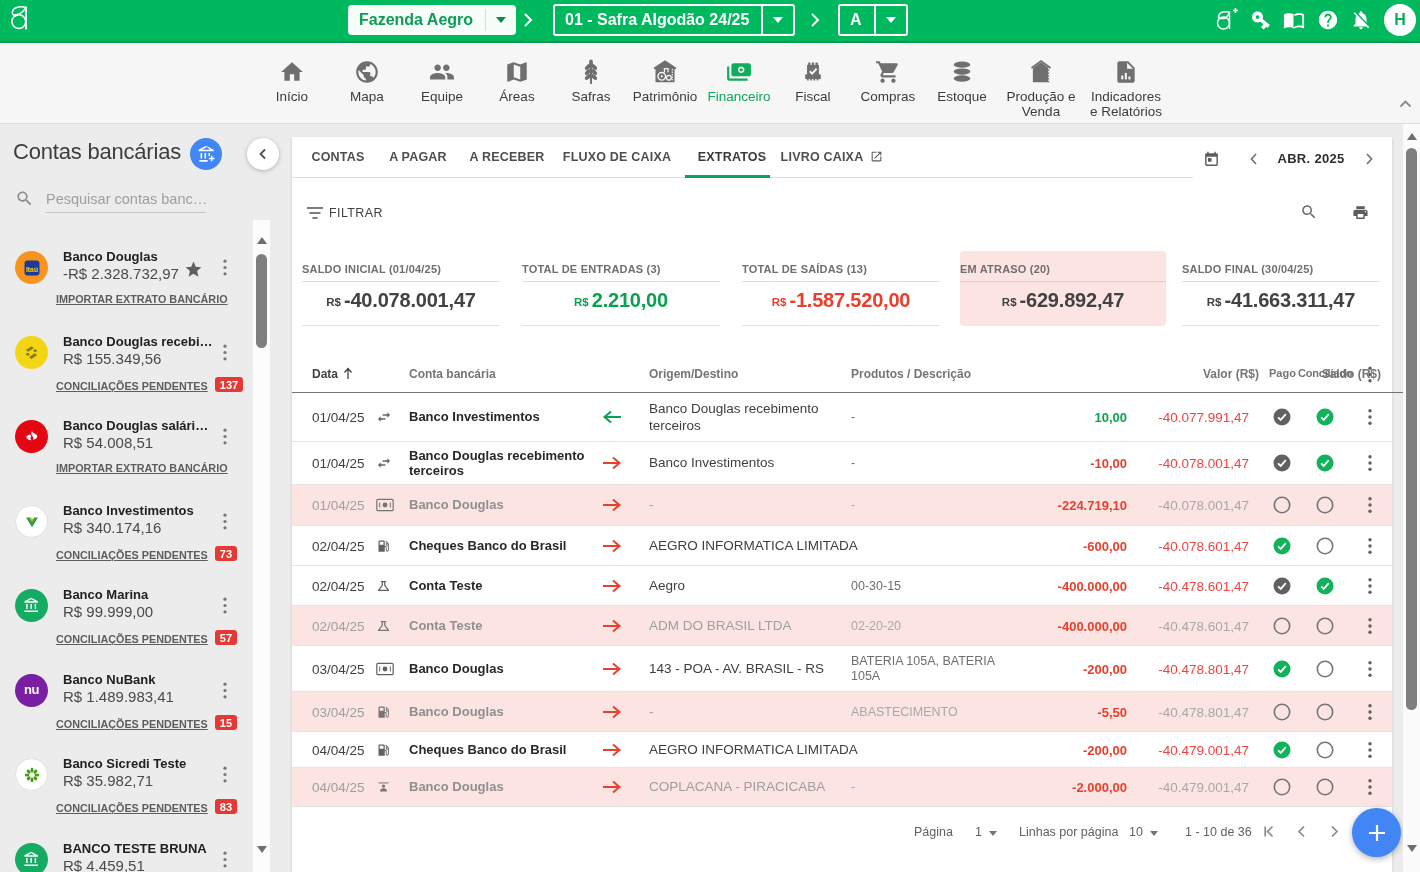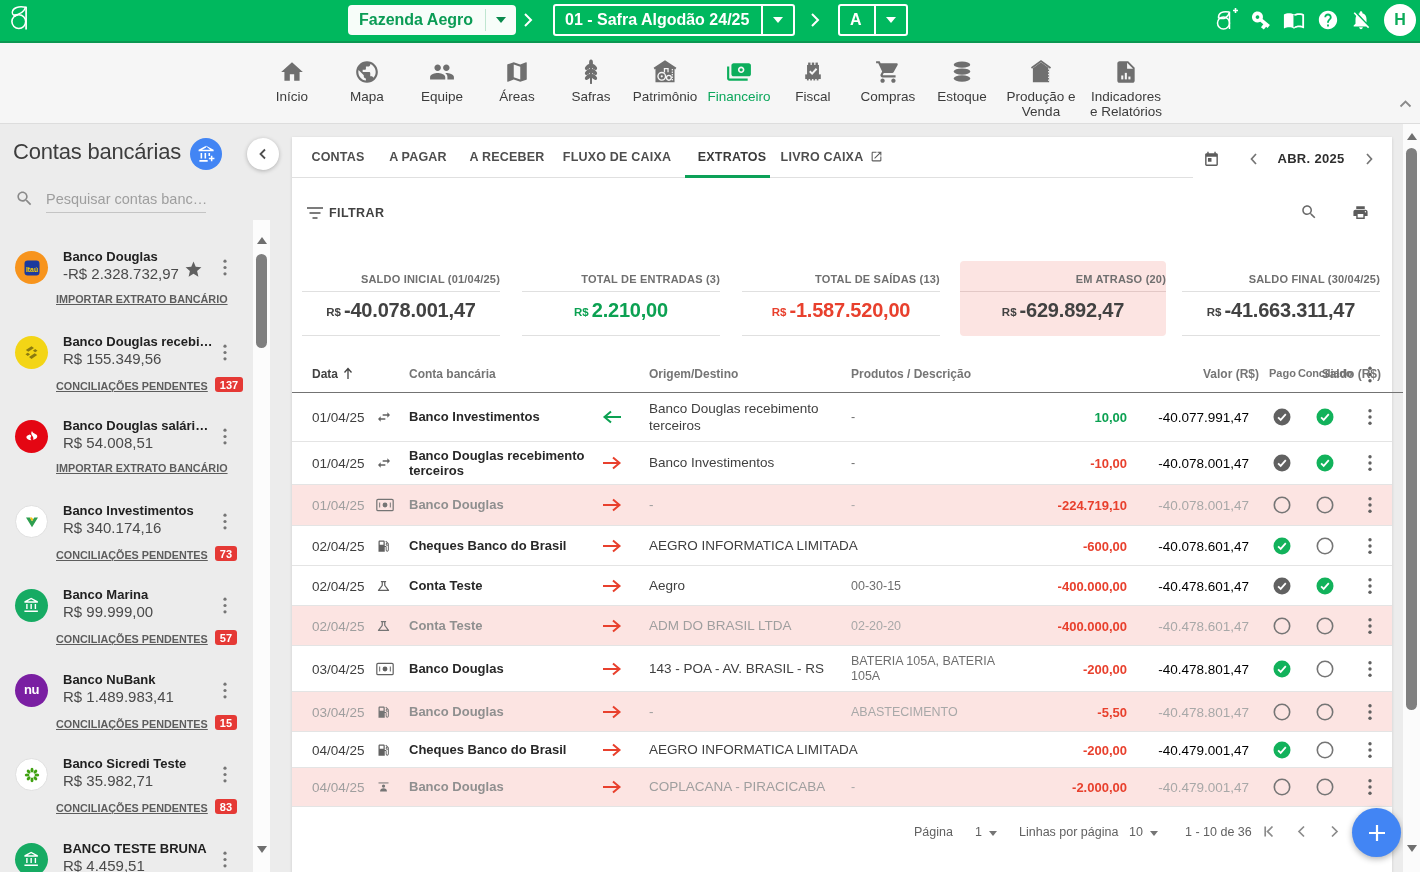--- a/index.html
+++ b/index.html
@@ -34,40 +34,40 @@
 .bk-bal { position:absolute; left:63px; top:14px; font-size:15px; color:#4a4a4a; }
 .bk-link { position:absolute; left:56px; top:42px; font-size:10.8px; font-weight:bold; color:#5d5d5d; letter-spacing:0px; text-decoration:underline; white-space:nowrap; }
 .badge { display:inline-block; background:#e53935; color:#fff; font-size:11px; font-weight:bold; border-radius:3px; padding:2px 5px 1px 5px; margin-left:7px; text-decoration:none; position:relative; top:-1px; }
 .bk-dots { position:absolute; left:223px; top:8px; }
 
 #card { position:absolute; left:292px; top:137px; width:1100px; height:735px; background:#fff; box-shadow:0 1px 3px rgba(0,0,0,0.14); }
 .tab { position:absolute; top:13px; font-size:12.5px; font-weight:bold; color:#4e4e4e; letter-spacing:0.2px; white-space:nowrap; }
 #tabline { position:absolute; left:0; top:40px; width:901px; height:1px; background:#e0e0e0; }
 #tabgreen { position:absolute; left:393px; top:38px; width:85px; height:3px; background:#0ca158; }
 
-.scard { position:absolute; top:126px; width:198px; height:75px; text-align:right; }
+.scard { position:absolute; top:116px; width:198px; height:75px; text-align:left; }
 .scard .lb { margin-top:10px; font-size:11px; font-weight:bold; color:#6f6f6f; letter-spacing:0.2px; }
 .scard .ln { margin-top:6px; height:1px; background:#e0e0e0; }
 .scard .vl { height:37px; display:flex; align-items:center; justify-content:center; font-weight:bold; color:#424242; }
 .scard .vl .rs { font-size:11.5px; margin-right:3px; position:relative; top:1px; }
 .scard .vl .nm { font-size:20px; letter-spacing:-0.2px; }
 .scard.pink { background:#fce4e2; border-radius:4px; margin-top:-2px; padding-top:2px; }
 .scard.pink .ln { background:#e3c8c6; }
 
 .trow { position:absolute; left:0; width:1100px; border-bottom:1px solid #e4e4e4; }
 .trow > * { position:absolute; }
 .vc { top:50%; transform:translateY(-50%); }
 .c-date { left:20px; font-size:13.5px; color:#3f3f3f; }
 .c-tico { left:84px; }
 .c-conta { left:117px; width:190px; font-weight:bold; font-size:13px; color:#282828; line-height:14.5px; white-space:nowrap; }
 .c-arrow { left:309px; }
 .c-orig { left:357px; width:200px; font-size:13.5px; color:#3f3f3f; line-height:16.5px; white-space:nowrap; }
 .c-prod { left:559px; width:175px; font-size:12.5px; color:#6e6e6e; line-height:15px; white-space:nowrap; }
 .c-val { right:265px; font-weight:bold; font-size:13px; color:#3f3f3f; }
-.c-saldo { right:143px; font-size:13.5px; color:#000000; }
+.c-saldo { right:143px; font-size:13.5px; color:#ef4444; }
 .chk1 { left:981px; }
 .chk2 { left:1024px; }
 .c-dots { left:1076px; }
 .green { color:#0ca152 !important; }
 .red { color:#e8402d !important; }
 .trow.late { background:#fce4e2; }
 .trow.late .c-date, .trow.late .c-orig { color:#9f9f9f; }
 .trow.late .c-conta { color:#8f8f8f; }
 .trow.late .c-prod { color:#a8a8a8; }
 .trow.late .c-saldo { color:#a8a8a8; }
@@ -447,21 +447,21 @@
         <path d="M2 2 L6.5 7 L2 12" fill="none" stroke="#757575" stroke-width="1.7"></path>
       </svg>
 
   <svg class="abs" style="left:14px;top:68px" width="18" height="16" viewBox="0 0 18 16">
         <g stroke="#5c5c5c" stroke-width="1.6">
           <line x1="1" y1="3" x2="17" y2="3"></line>
           <line x1="3.5" y1="8" x2="14.5" y2="8"></line>
           <line x1="6.5" y1="13" x2="11.5" y2="13"></line>
         </g>
       </svg>
-  <span class="abs" style="left:37px;top:69px;font-size:12.5px;font-weight:bold;color:#424242;letter-spacing:0.4px">FILTRAR</span>
+  <span class="abs" style="left:37px;top:69px;font-size:12.5px;font-weight:normal;color:#424242;letter-spacing:0.4px">FILTRAR</span>
   <svg class="abs" style="left:1008px;top:66px" width="18" height="18" viewBox="0 0 24 24">
         <path d="M15.5 14h-.79l-.28-.27C15.41 12.59 16 11.11 16 9.5 16 5.91 13.09 3 9.5 3S3 5.91 3 9.5 5.91 16 9.5 16c1.61 0 3.09-.59 4.23-1.57l.27.28v.79l5 4.99L20.49 19l-4.99-5zm-6 0C7.01 14 5 11.99 5 9.5S7.01 5 9.5 5 14 7.01 14 9.5 11.99 14 9.5 14z" fill="#6a6a6a"></path>
       </svg>
   <svg class="abs" style="left:1060px;top:67px" width="17" height="17" viewBox="0 0 24 24">
         <path d="M19 8H5c-1.66 0-3 1.34-3 3v6h4v4h12v-4h4v-6c0-1.66-1.34-3-3-3zm-3 11H8v-5h8v5zm3-7c-.55 0-1-.45-1-1s.45-1 1-1 1 .45 1 1-.45 1-1 1zm-1-9H6v4h12V3z" fill="#5c5c5c"></path>
       </svg>
 
   <div class="scard" style="left:10px">
     <div class="lb">SALDO INICIAL (01/04/25)</div>
         <div class="ln"></div>

